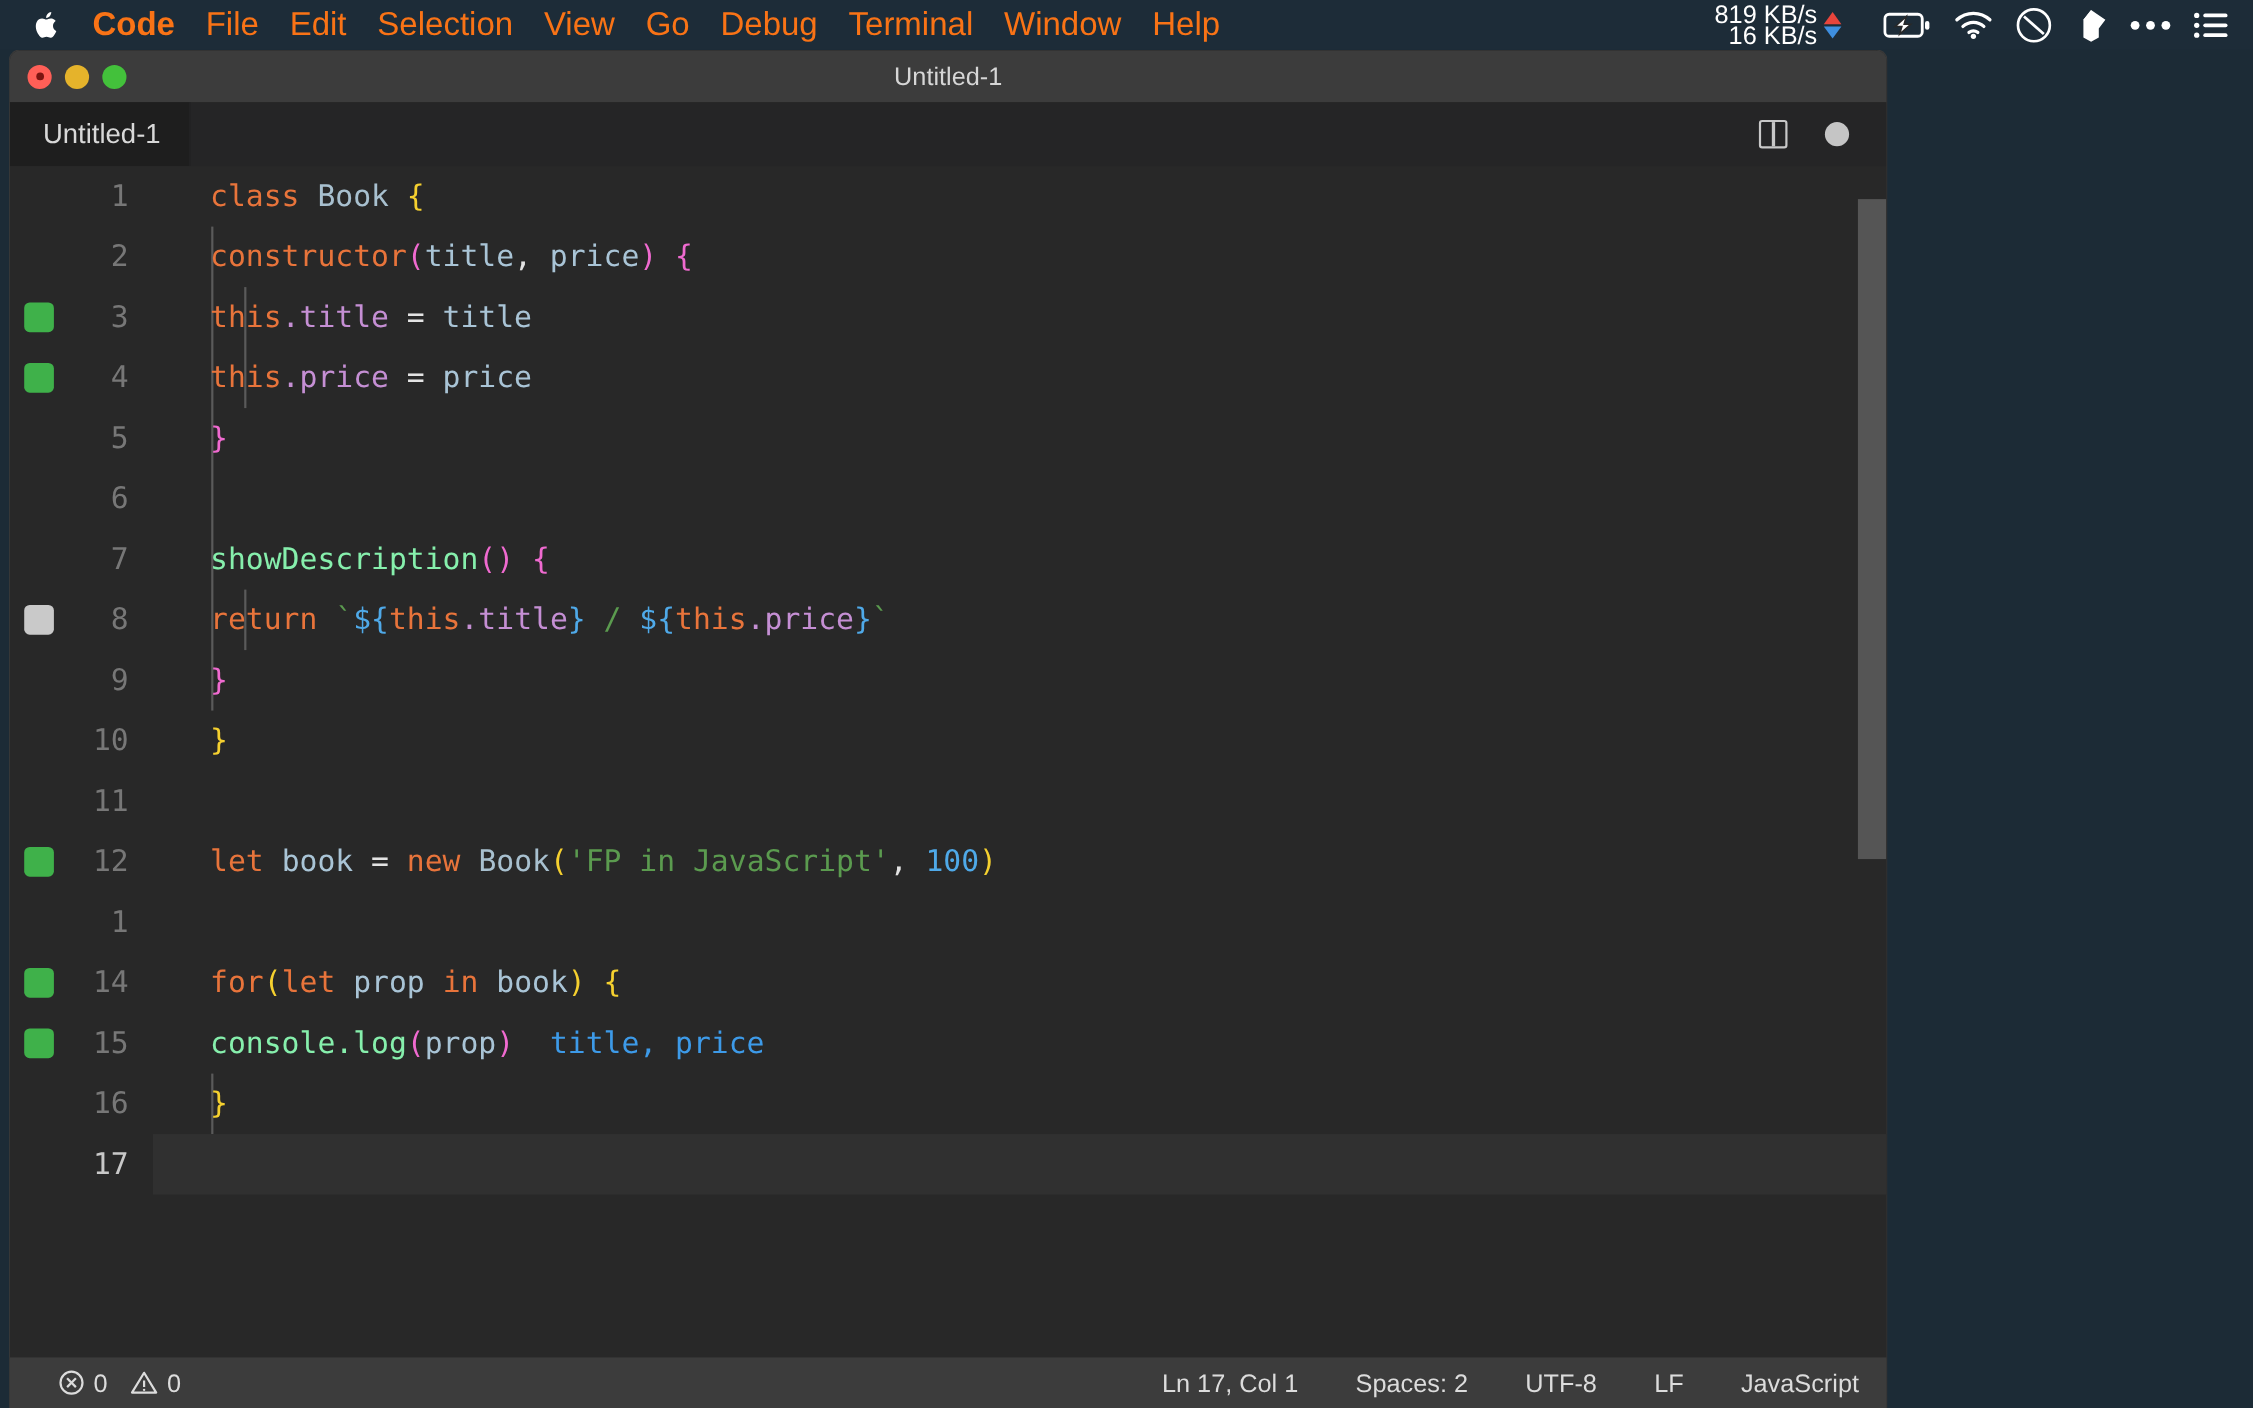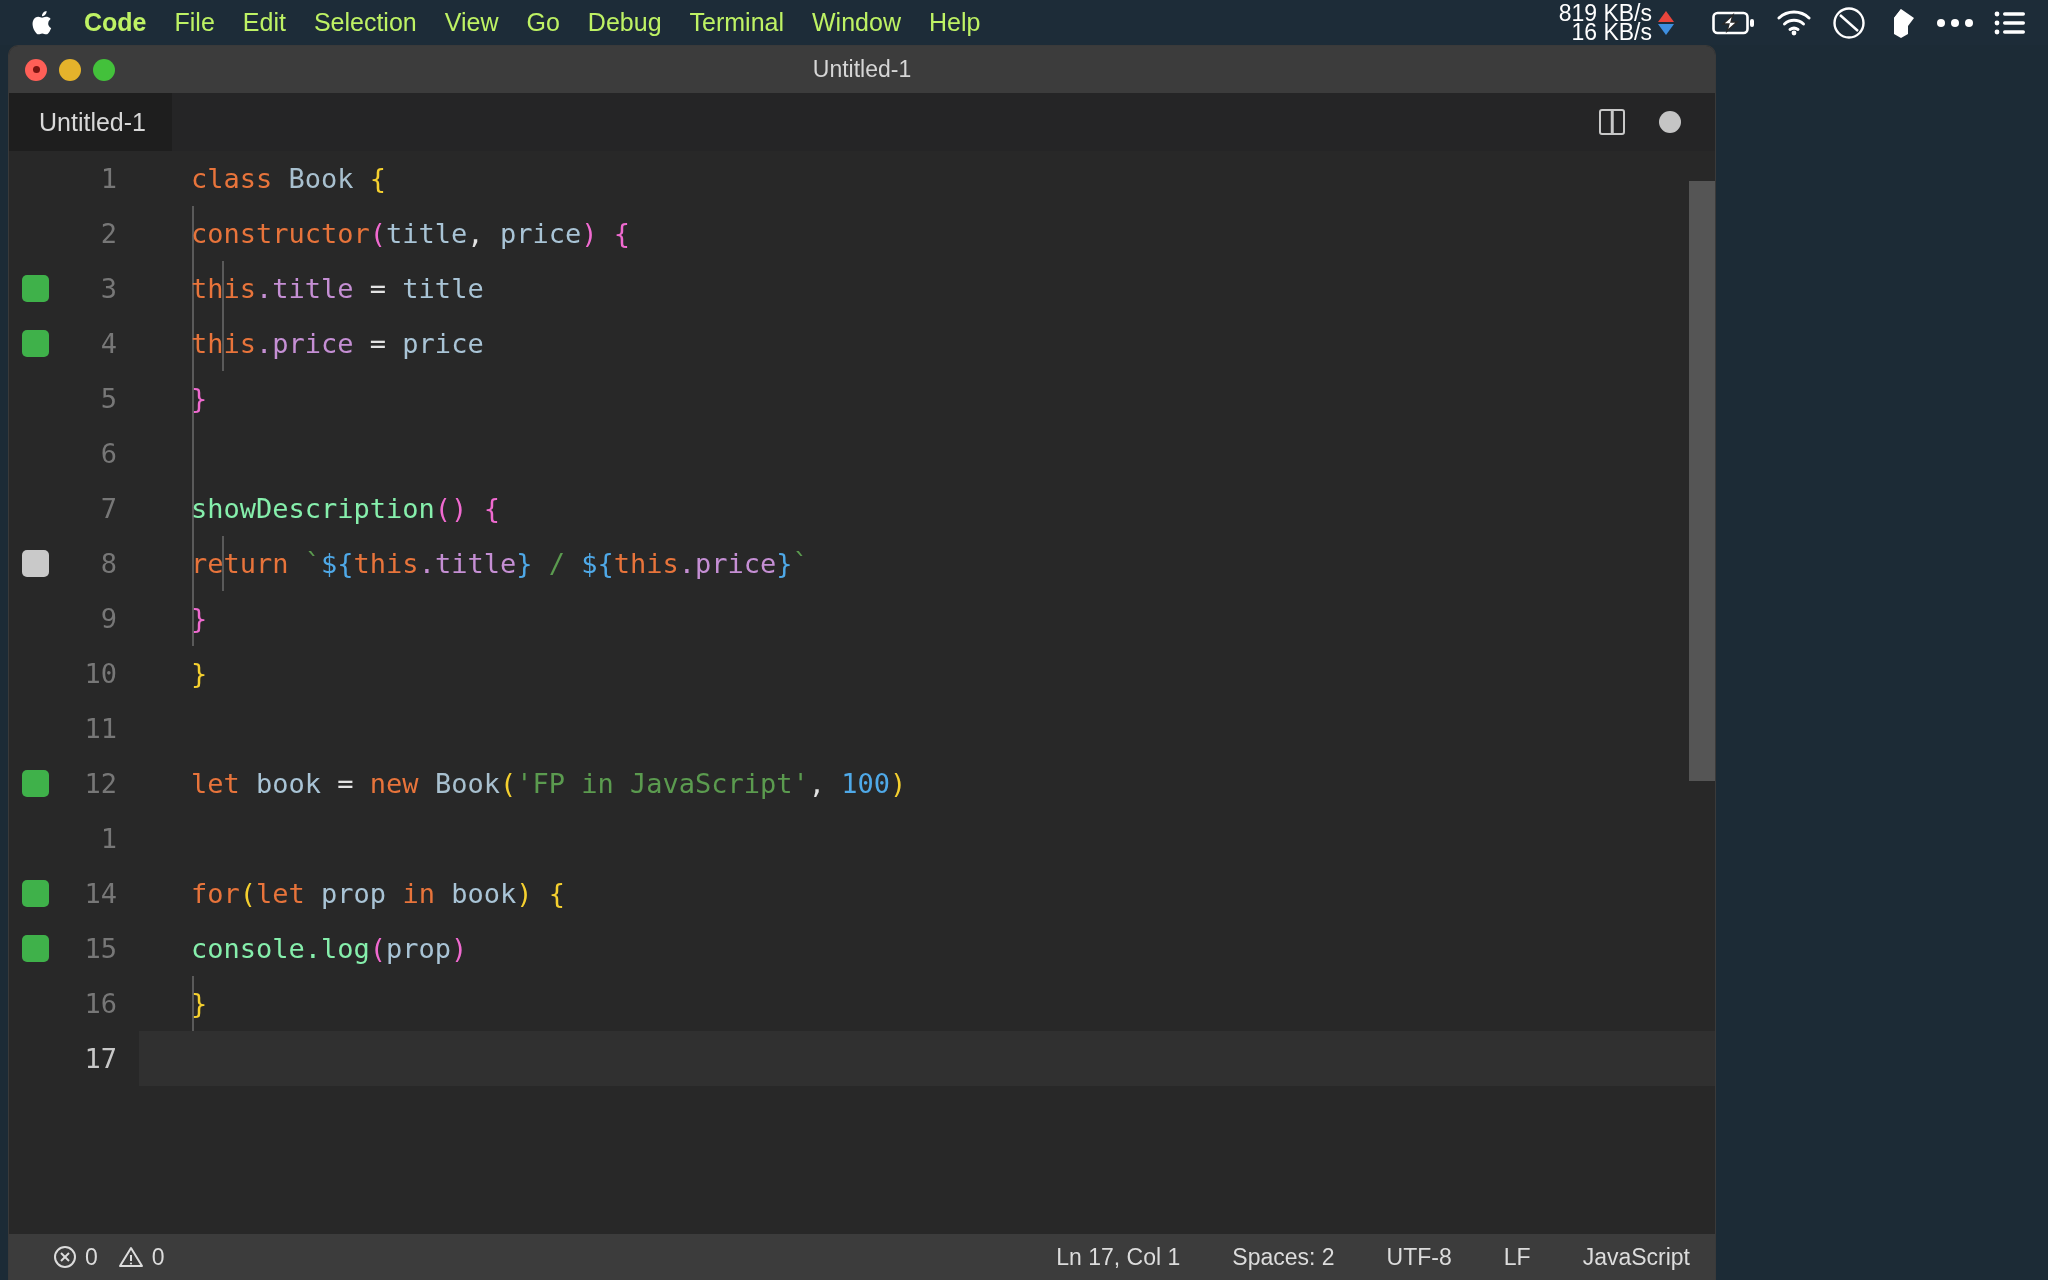--- a/index.html
+++ b/index.html
@@ -17,21 +17,21 @@
     background: #1d2c38;
     display: flex; align-items: center;
     color: #ffffff;
   }
   .menubar-left { display: flex; align-items: center; height: 45px; }
   .apple-logo {
     width: 26px; height: 30px; margin-left: 30px; margin-right: 22px;
     display: flex; align-items: center; justify-content: center;
   }
   .menu-item {
-    font-size: 25px; color: #bef264;
+    font-size: 30px; color: #f97316;
     padding: 0 14px; height: 45px;
     display: flex; align-items: center; white-space: nowrap;
   }
   .menu-item.bold { font-weight: bold; padding-left: 6px; }
 
   .menubar-right {
     margin-left: auto; display: flex; align-items: center;
     height: 45px; padding-right: 22px;
   }
   .netspeed {
@@ -359,21 +359,21 @@
 
       <div class="line">
         <div class="gutter-marker ok"></div>
         <div class="lineno">14</div>
         <div class="code-text"><span class="kw">for</span><span class="b1">(</span><span class="kw">let</span><span class="op"> </span><span class="var">prop</span><span class="op"> </span><span class="kw">in</span><span class="op"> </span><span class="var">book</span><span class="b1">)</span><span class="op"> </span><span class="b1">{</span></div>
       </div>
 
       <div class="line">
         <div class="gutter-marker ok"></div>
         <div class="lineno">15</div>
-        <div class="code-text">  <span class="fn">console.log</span><span class="b2">(</span><span class="var">prop</span><span class="b2">)</span><span class="op">  </span></div>
+        <div class="code-text">  <span class="fn">console.log</span><span class="b2">(</span><span class="var">prop</span><span class="b2">)</span><span class="op">  </span><span class="hint">title, price</span></div>
       </div>
 
       <div class="line">
         <div class="lineno">16</div>
         <div class="code-text"><span class="b1">}</span></div>
       </div>
 
       <div class="line active">
         <div class="lineno">17</div>
         <div class="code-text"></div>

